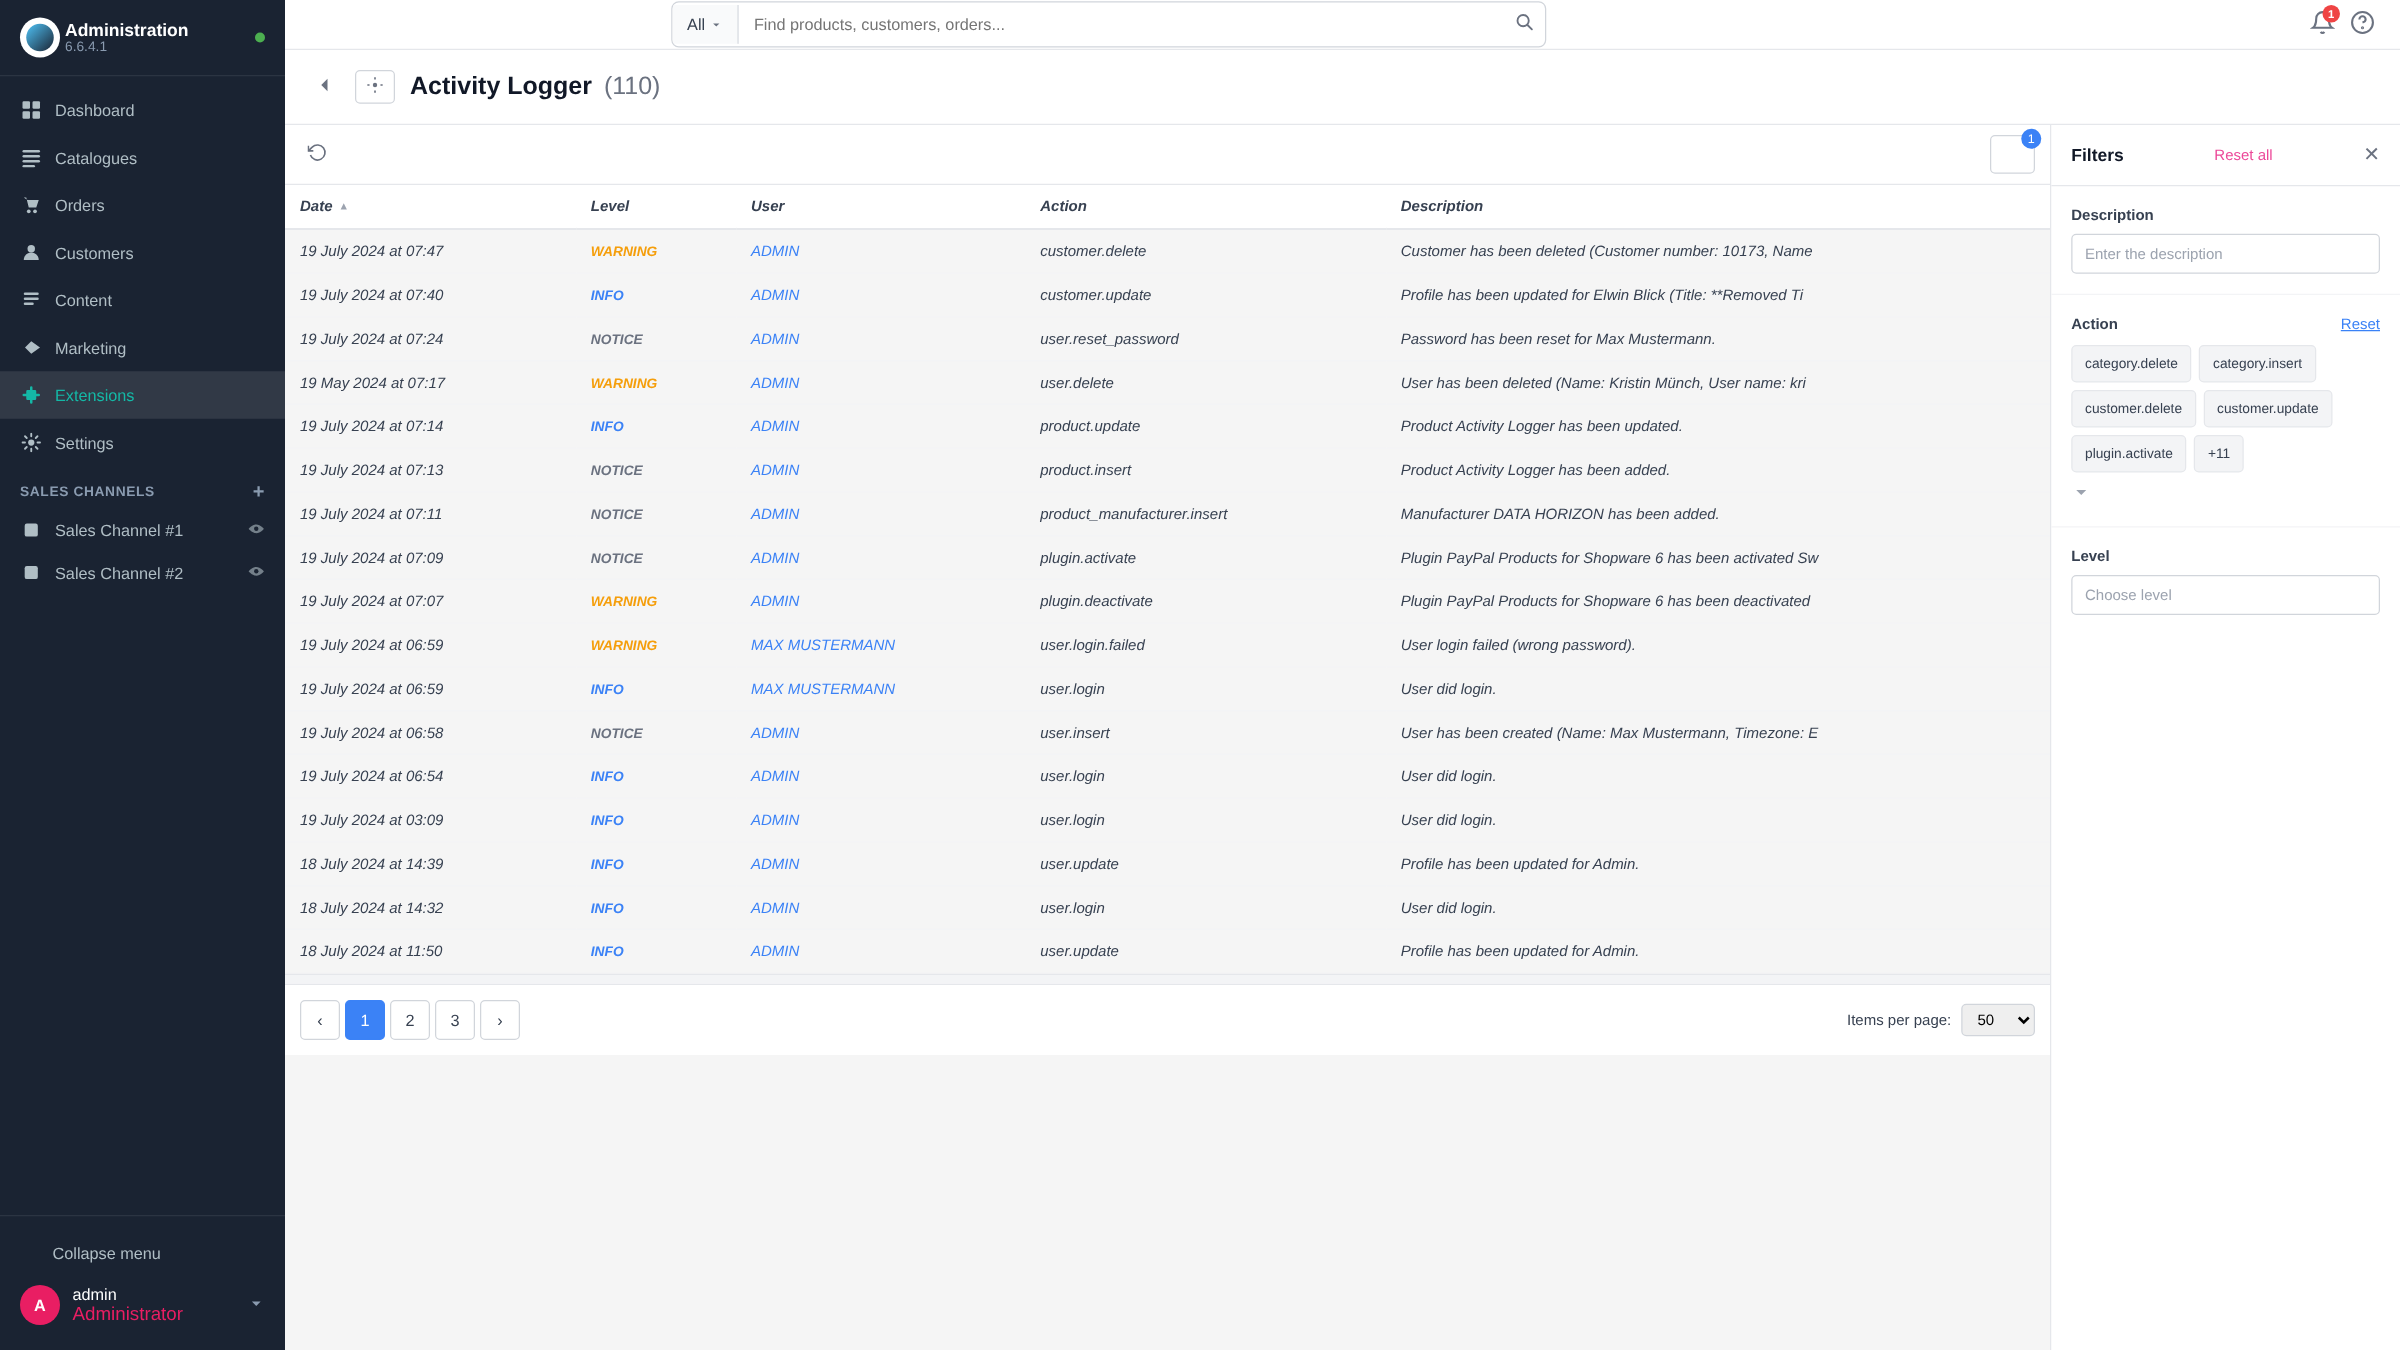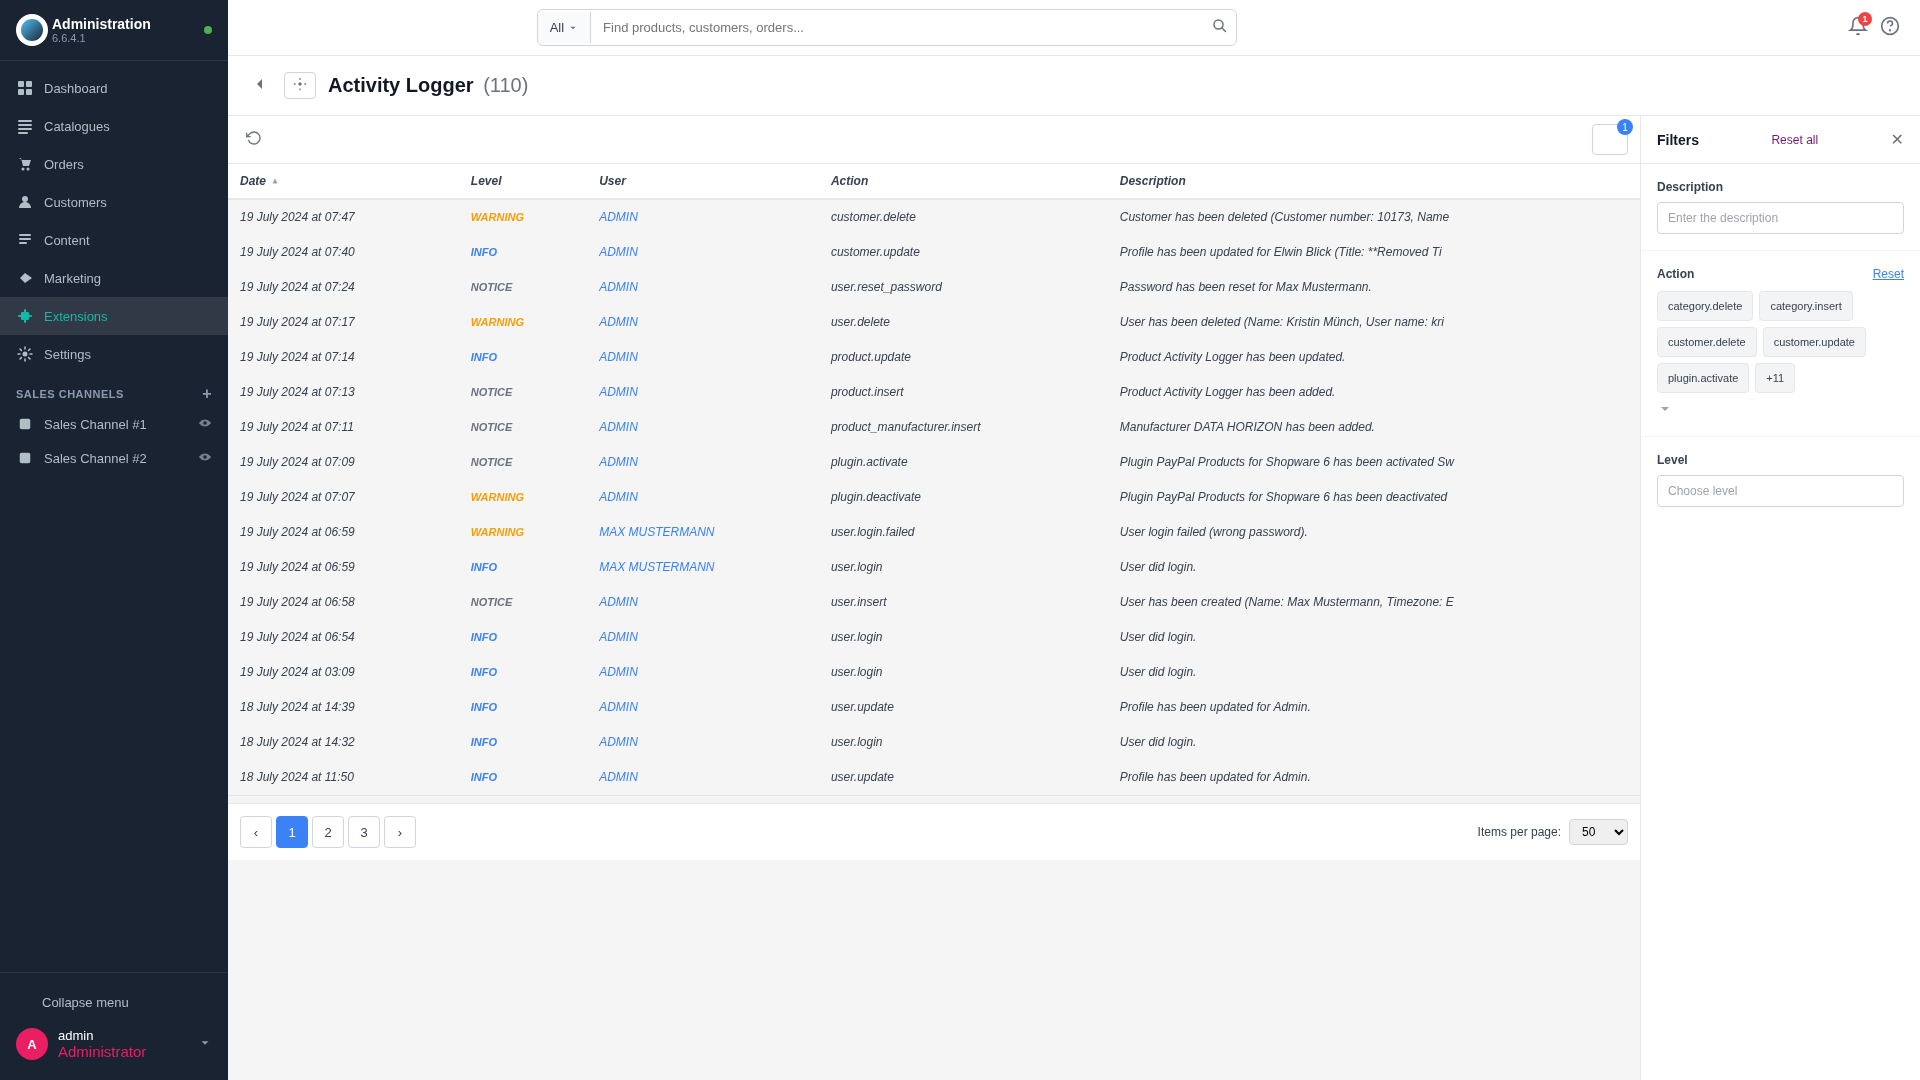--- a/index.html
+++ b/index.html
@@ -28,21 +28,21 @@
     .user-section { display: flex; align-items: center; gap: 10px; padding: 8px 0; }
     .user-avatar { width: 32px; height: 32px; background: #e91e63; border-radius: 50%; display: flex; align-items: center; justify-content: center; color: #fff; font-weight: 600; font-size: 13px; flex-shrink: 0; }
     .user-name { font-size: 13px; color: #fff; font-weight: 500; }
     .user-role { font-size: 15px; color: #e91e63; }
     .user-chevron { margin-left: auto; color: #8a9bb0; }
 
     
     .main { flex: 1; display: flex; flex-direction: column; overflow: hidden; }
 
     
-    .topbar { background: #fff; border-bottom: 1px solid #e5e7eb; padding: 0 20px; height: 56px; display: flex; align-items: center; gap: 34px; }
+    .topbar { background: #fff; border-bottom: 1px solid #e5e7eb; padding: 0 20px; height: 40px; display: flex; align-items: center; gap: 34px; }
     .search-bar { display: flex; align-items: center; border: 1px solid #d1d5db; border-radius: 6px; overflow: hidden; flex: 1; max-width: 700px; margin: 0 auto; }
     .search-select { background: #f9fafb; border: none; border-right: 1px solid #d1d5db; padding: 8px 12px; font-size: 13px; cursor: pointer; color: #374151; display: flex; align-items: center; gap: 4px; }
     .search-input { border: none; flex: 1; padding: 8px 12px; font-size: 13px; color: #374151; outline: none; }
     .search-btn { background: none; border: none; padding: 8px; cursor: pointer; color: #6b7280; }
     .topbar-icons { margin-left: auto; display: flex; align-items: center; gap: 12px; color: #6b7280; }
 
     
     .content-area { flex: 1; display: flex; overflow: hidden; }
 
     
@@ -60,21 +60,21 @@
 
     .level-warning { color: #f59e0b; font-weight: 600; font-size: 11px; }
     .level-info { color: #3b82f6; font-weight: 600; font-size: 11px; }
     .level-notice { color: #6b7280; font-weight: 600; font-size: 11px; }
     .link { color: #3b82f6; text-decoration: none; }
 
     
     .filter-panel { width: 280px; min-width: 280px; background: #fff; border-left: 1px solid #e5e7eb; display: flex; flex-direction: column; overflow-y: auto; }
     .filter-header { display: flex; align-items: center; justify-content: space-between; padding: 14px 16px; border-bottom: 1px solid #e5e7eb; }
     .filter-title { font-size: 14px; font-weight: 600; color: #111827; }
-    .filter-reset { color: #701a75; font-size: 12px; cursor: pointer; text-decoration: none; }
+    .filter-reset { color: #ec4899; font-size: 12px; cursor: pointer; text-decoration: none; }
     .filter-close { color: #6b7280; cursor: pointer; font-size: 16px; }
     .filter-section { padding: 16px; border-bottom: 1px solid #f3f4f6; }
     .filter-label { font-size: 12px; font-weight: 600; color: #374151; margin-bottom: 8px; }
     .filter-input { width: 100%; border: 1px solid #d1d5db; border-radius: 4px; padding: 8px 10px; font-size: 12px; color: #374151; outline: none; }
     .filter-input::placeholder { color: #9ca3af; }
     .filter-action-section { padding: 16px; border-bottom: 1px solid #f3f4f6; }
     .filter-action-header { display: flex; align-items: center; justify-content: space-between; margin-bottom: 10px; }
     .filter-action-label { font-size: 12px; font-weight: 600; color: #374151; }
     .filter-action-reset { color: #3b82f6; font-size: 12px; cursor: pointer; }
     .filter-tags { display: flex; flex-wrap: wrap; gap: 6px; }
@@ -374,21 +374,21 @@
     <td class="desc-cell">Profile has been updated for Elwin Blick (Title: **Removed Ti</td>
   </tr>
                   <tr>
     <td>19 July 2024 at 07:24</td>
     <td><span class="level-notice">NOTICE</span></td>
     <td><a class="link" href="#">ADMIN</a></td>
     <td>user.reset_password</td>
     <td class="desc-cell">Password has been reset for Max Mustermann.</td>
   </tr>
                   <tr>
-    <td>19 July 2024 at 07:17</td>
+    <td>19 May 2024 at 07:17</td>
     <td><span class="level-warning">WARNING</span></td>
     <td><a class="link" href="#">ADMIN</a></td>
     <td>user.delete</td>
     <td class="desc-cell">User has been deleted (Name: Kristin Münch, User name: kri</td>
   </tr>
                   <tr>
     <td>19 July 2024 at 07:14</td>
     <td><span class="level-info">INFO</span></td>
     <td><a class="link" href="#">ADMIN</a></td>
     <td>product.update</td>

